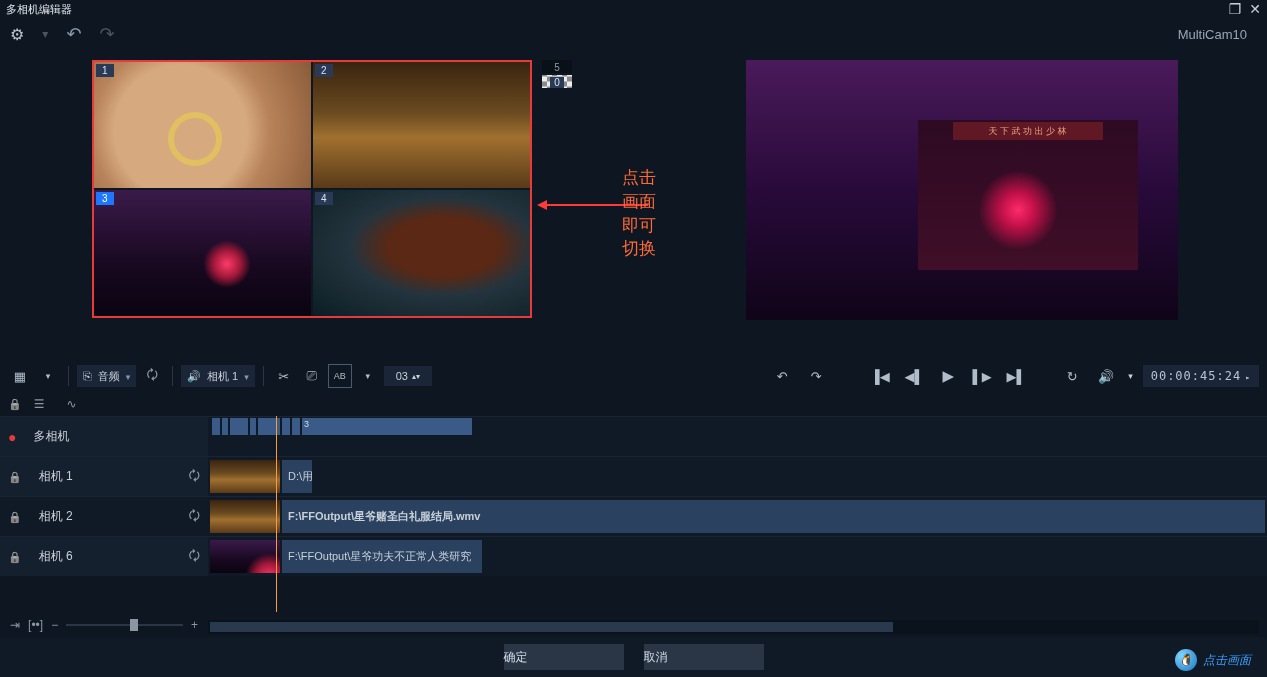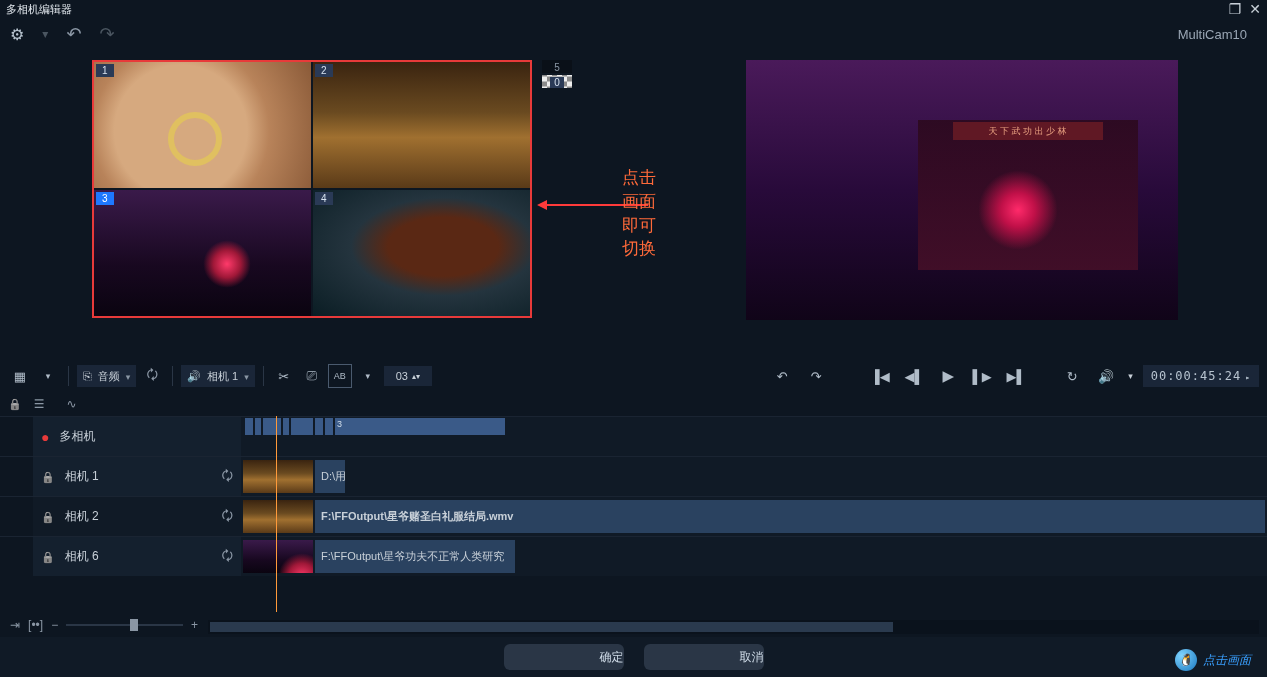--- a/index.html
+++ b/index.html
@@ -73,42 +73,42 @@
 .play-controls { display:flex; align-items:center; gap:10px; margin-left:auto;}
 .timecode { background:#1a2638; height:22px; display:inline-flex; align-items:center; padding:0 8px; font-family: "Consolas", monospace; font-size:12px; letter-spacing:1px; color:#b8c4d0;}
 .timecode .sp::after{content:"▸"; font-size:8px; margin-left:4px;}
 
 .timeline-area { position:relative; height:250px; background:#0d1621;}
 .tl-header { position:absolute; left:0; top:0; width:208px; height:24px; display:flex; align-items:center; padding:0 8px; gap:12px; color:#8a96a4;}
 .ruler { position:absolute; left:208px; right:8px; top:0; height:24px; display:flex; font-size:10px; color:#8a96a4;}
 .ruler .tick { flex:1; border-left:1px solid #2a3646; padding-left:4px;}
 .tracks { position:absolute; left:0; right:0; top:24px; bottom:30px; overflow:hidden;}
 .track { height:40px; display:flex; border-top:1px solid #1a2432;}
-.track-head { width:208px; display:flex; align-items:center; padding:0 8px; gap:10px; background:#14202e;margin-left:33px;}
+.track-head { width:208px; display:flex; align-items:center; padding:0 8px; gap:17px; background:#14202e;}
 .track-head.dark { background:#101a26;}
 .track-body { flex:1; position:relative; background: repeating-linear-gradient(#101a26,#101a26 40px);}
 .rec::before { content:"●"; color:#e83a3a; font-size:14px;}
 .ring::before { content:"○"; color:#8a96a4; font-size:14px;}
 .lock::before { content:"🔒"; font-size:11px; color:#606a78; filter: grayscale(1) brightness(0.8);}
 .sync::before { content:"🗘"; font-size:13px; color:#8a96a4;}
 .pip::before { content:"▣"; font-size:12px; color:#8a96a4;}
 .clip { position:absolute; top:3px; height:33px; background:#2a4260; font-size:11px; color:#c8d0d8; display:flex; align-items:center; padding:0 6px; overflow:hidden;}
 .clip.img { background:#4a5e28; padding:0;}
 .clip.img .mini { width:100%; height:100%;}
 .seg { position:absolute; top:1px; height:17px; background:#3a5a88;}
 .seg .lab { position:absolute; top:1px; left:2px; font-size:9px; color:#d0dce8;}
 .playhead { position:absolute; left:276px; top:0; bottom:0; width:1px; background:#ff9a3a; z-index:3;}
 .zoombar { position:absolute; left:0; bottom:4px; height:26px; width:208px; display:flex; align-items:center; padding:0 10px; gap:8px; color:#8a96a4;}
 .zoombar .zb-track { flex:1; height:2px; background:#2a3646; position:relative;}
 .zoombar .zb-handle { position:absolute; left:55%; top:-5px; width:8px; height:12px; background:#8a96a4;}
 .hscroll { position:absolute; left:208px; right:8px; bottom:8px; height:14px; background:#0a121c;}
 .hscroll .hs-thumb { position:absolute; left:2px; top:2px; width:65%; height:10px; background:#2a3a4e;}
 
 .footer { position:absolute; left:0; right:0; bottom:0; height:40px; background:#101a26; display:flex; align-items:center; justify-content:center; gap:20px;}
-.fbtn { width:120px; height:26px; background:#2a3646; display:flex; align-items:center; justify-content:flex-end; font-size:12px; color:#d0dce8; cursor:pointer;border-radius:6px;}
+.fbtn { width:120px; height:26px; background:#2a3646; display:flex; align-items:center; justify-content:flex-start; font-size:12px; color:#d0dce8; cursor:pointer;}
 .watermark { position:absolute; right:16px; bottom:6px; display:flex; align-items:center; gap:6px; color:#3aa0ff; font-size:12px; font-style:italic;}
 .wmicon { width:22px; height:22px; border-radius:50%; background: radial-gradient(circle at 30% 30%, #7fd4ff, #1a78c0); display:flex; align-items:center; justify-content:center;}
 </style>
 </head>
 <body>
 
 <div class="titlebar">
   <span>多相机编辑器</span>
   <div class="winbtns">
     <span class="icon">❐</span>

